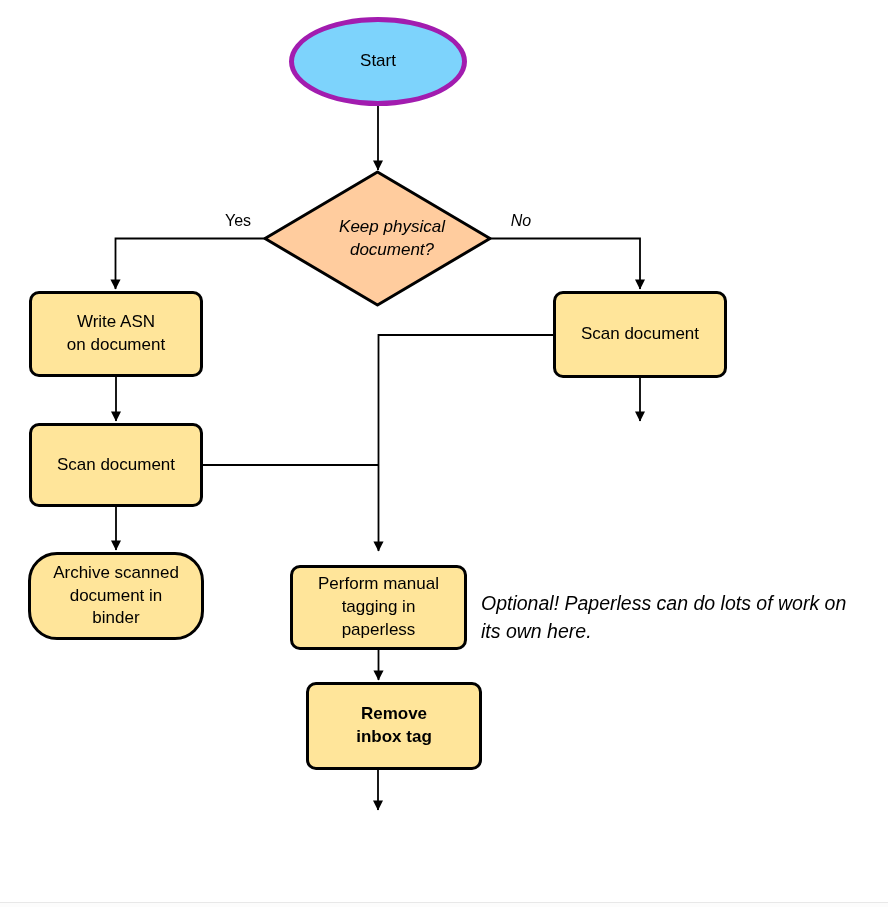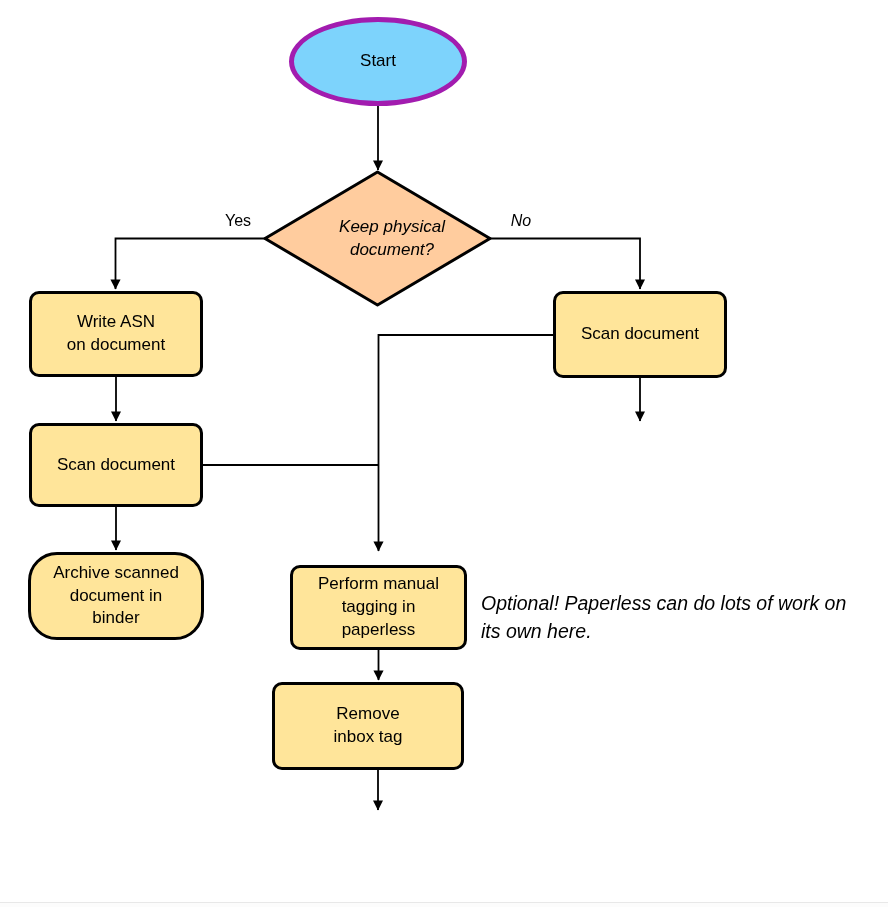--- a/index.html
+++ b/index.html
@@ -119,19 +119,19 @@
   <div class="node process" style="left:553px; top:291px; width:174px; height:87px;">Scan document</div>
 
 
   <div class="node process" style="left:290px; top:553px; width:177px; height:85px;margin-top:12px;">Perform manual
 tagging in
 paperless</div>
 
   <div class="note" style="left:481px; top:590px; width:420px;">Optional! Paperless can do lots of work on
 its own here.</div>
 
-  <div class="node process" style="left:272px; top:682px; width:192px; height:88px;">Remove
+  <div class="node process" style="left:306px; top:682px; width:176px; height:88px;font-weight:bold;">Remove
 inbox tag</div>
 
 
   <div class="footer-strip"></div>
 
 </div>
 
 </body></html>

